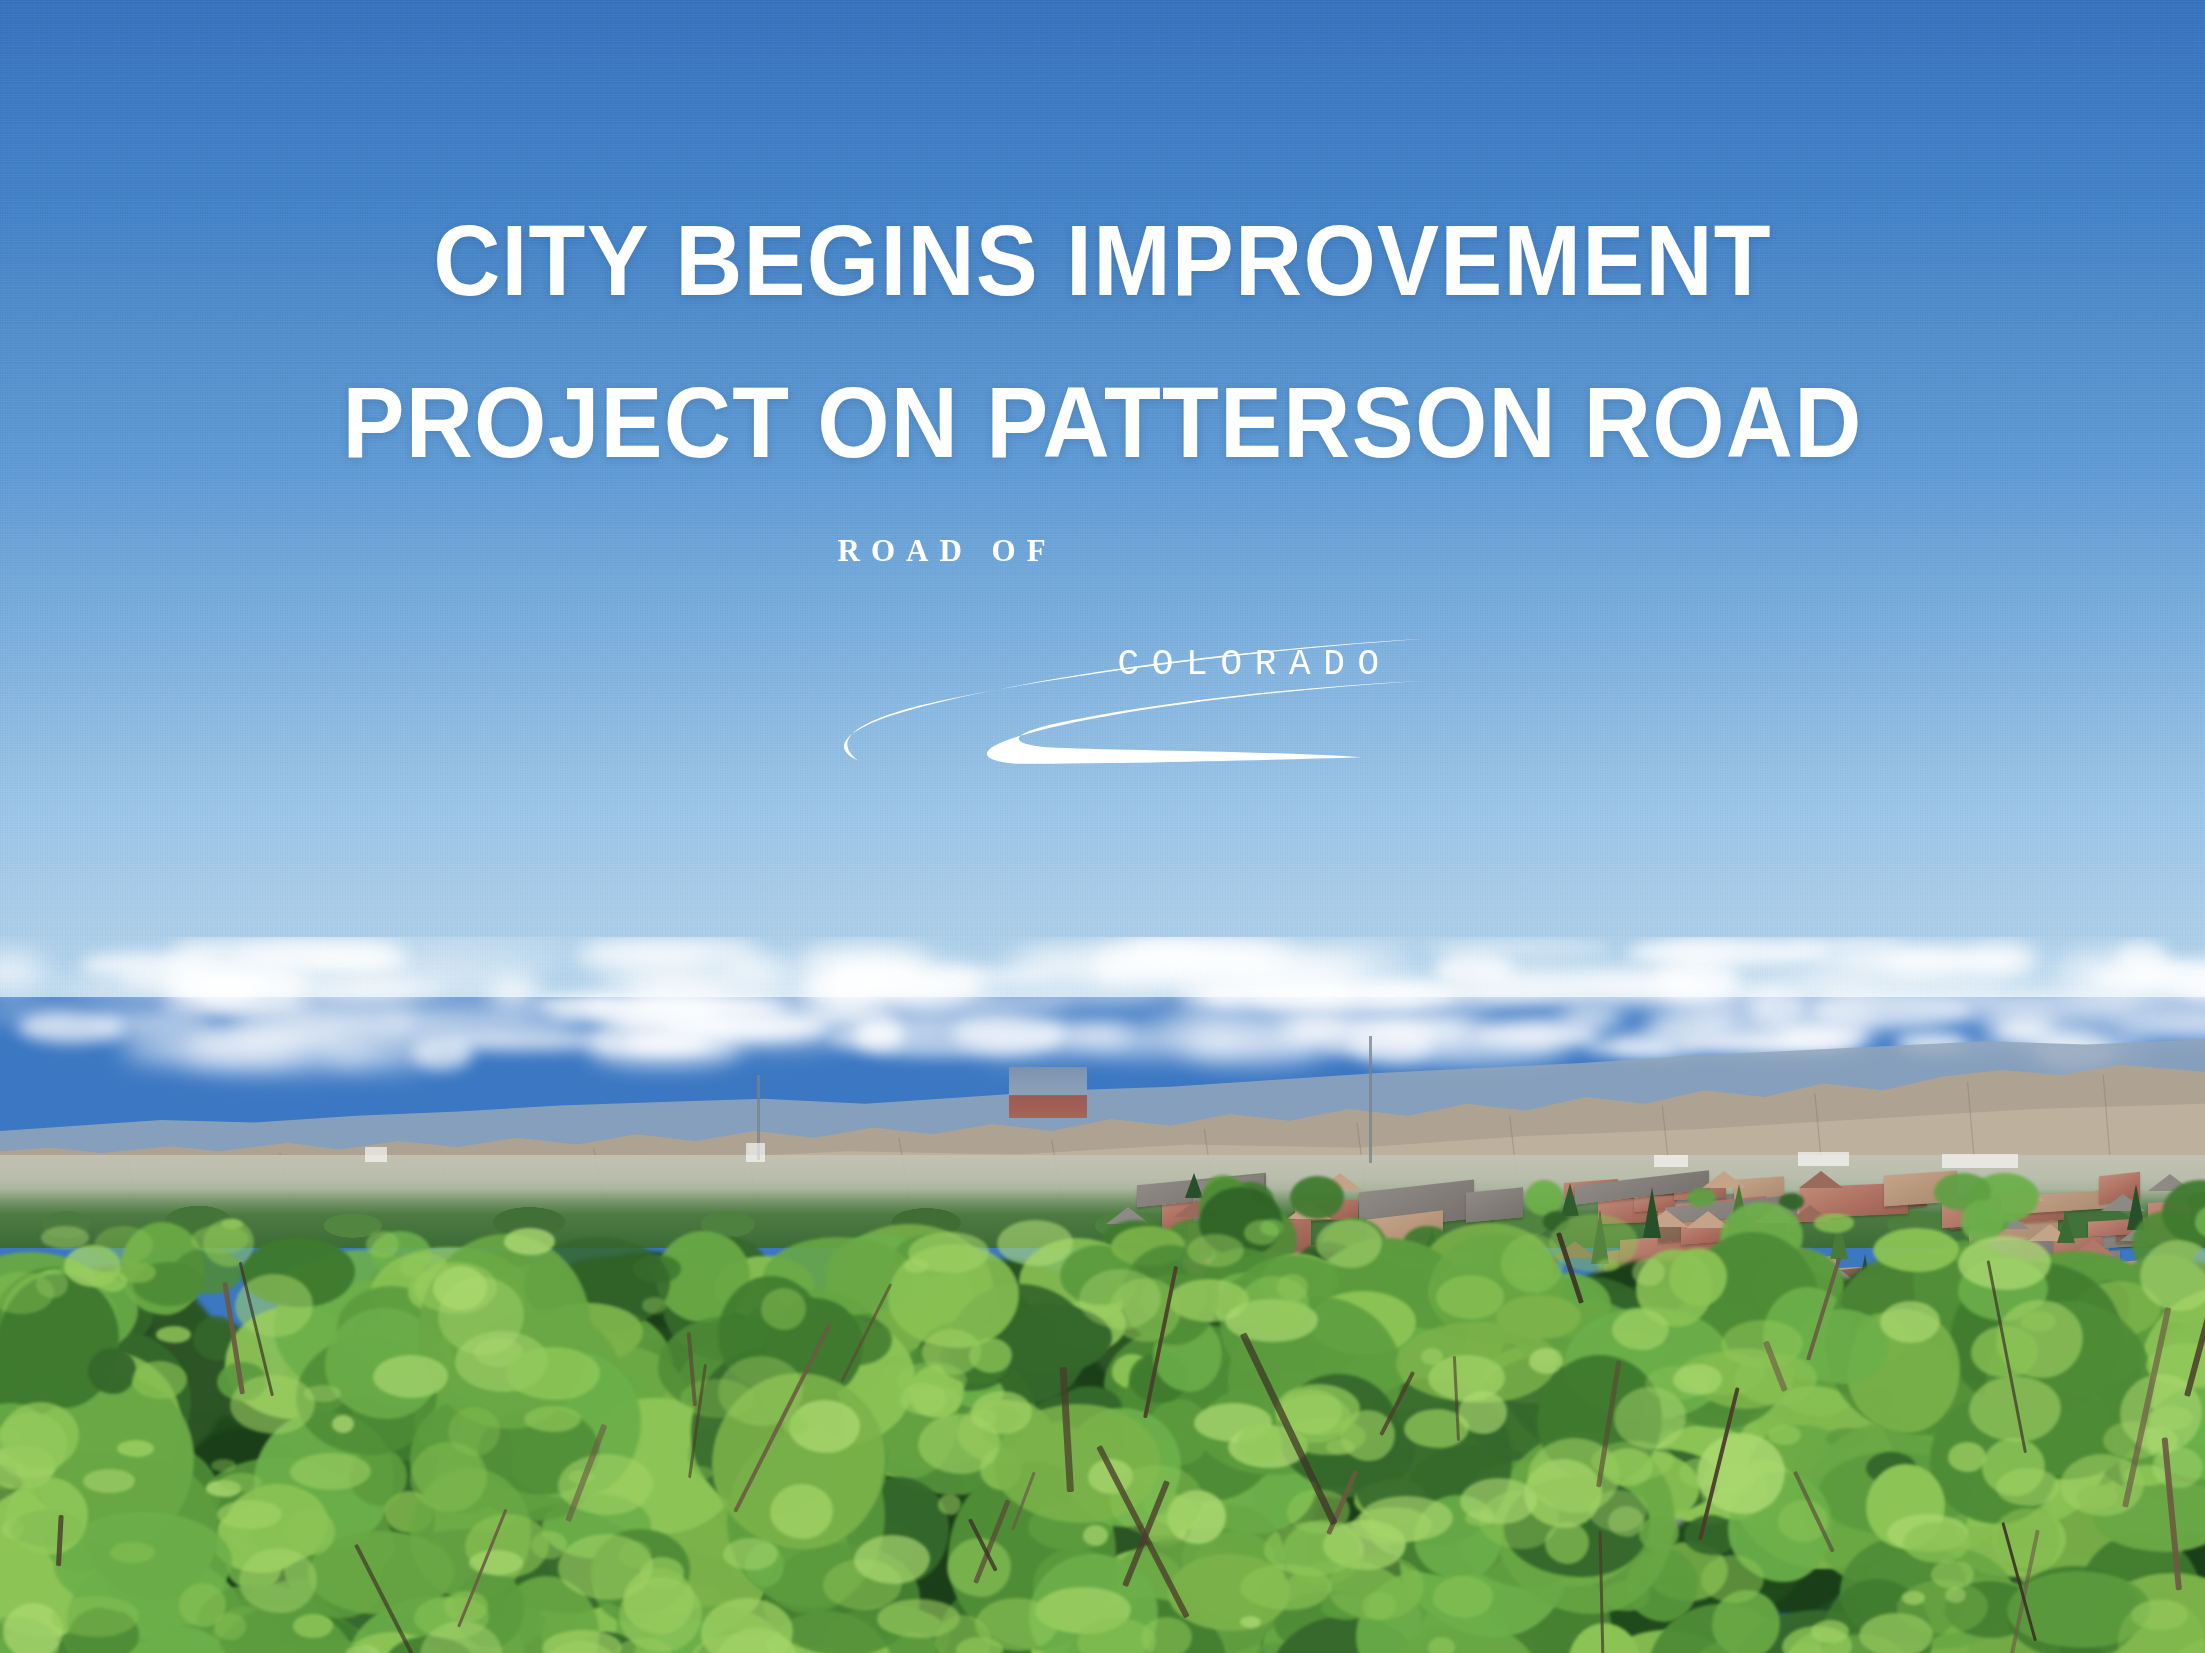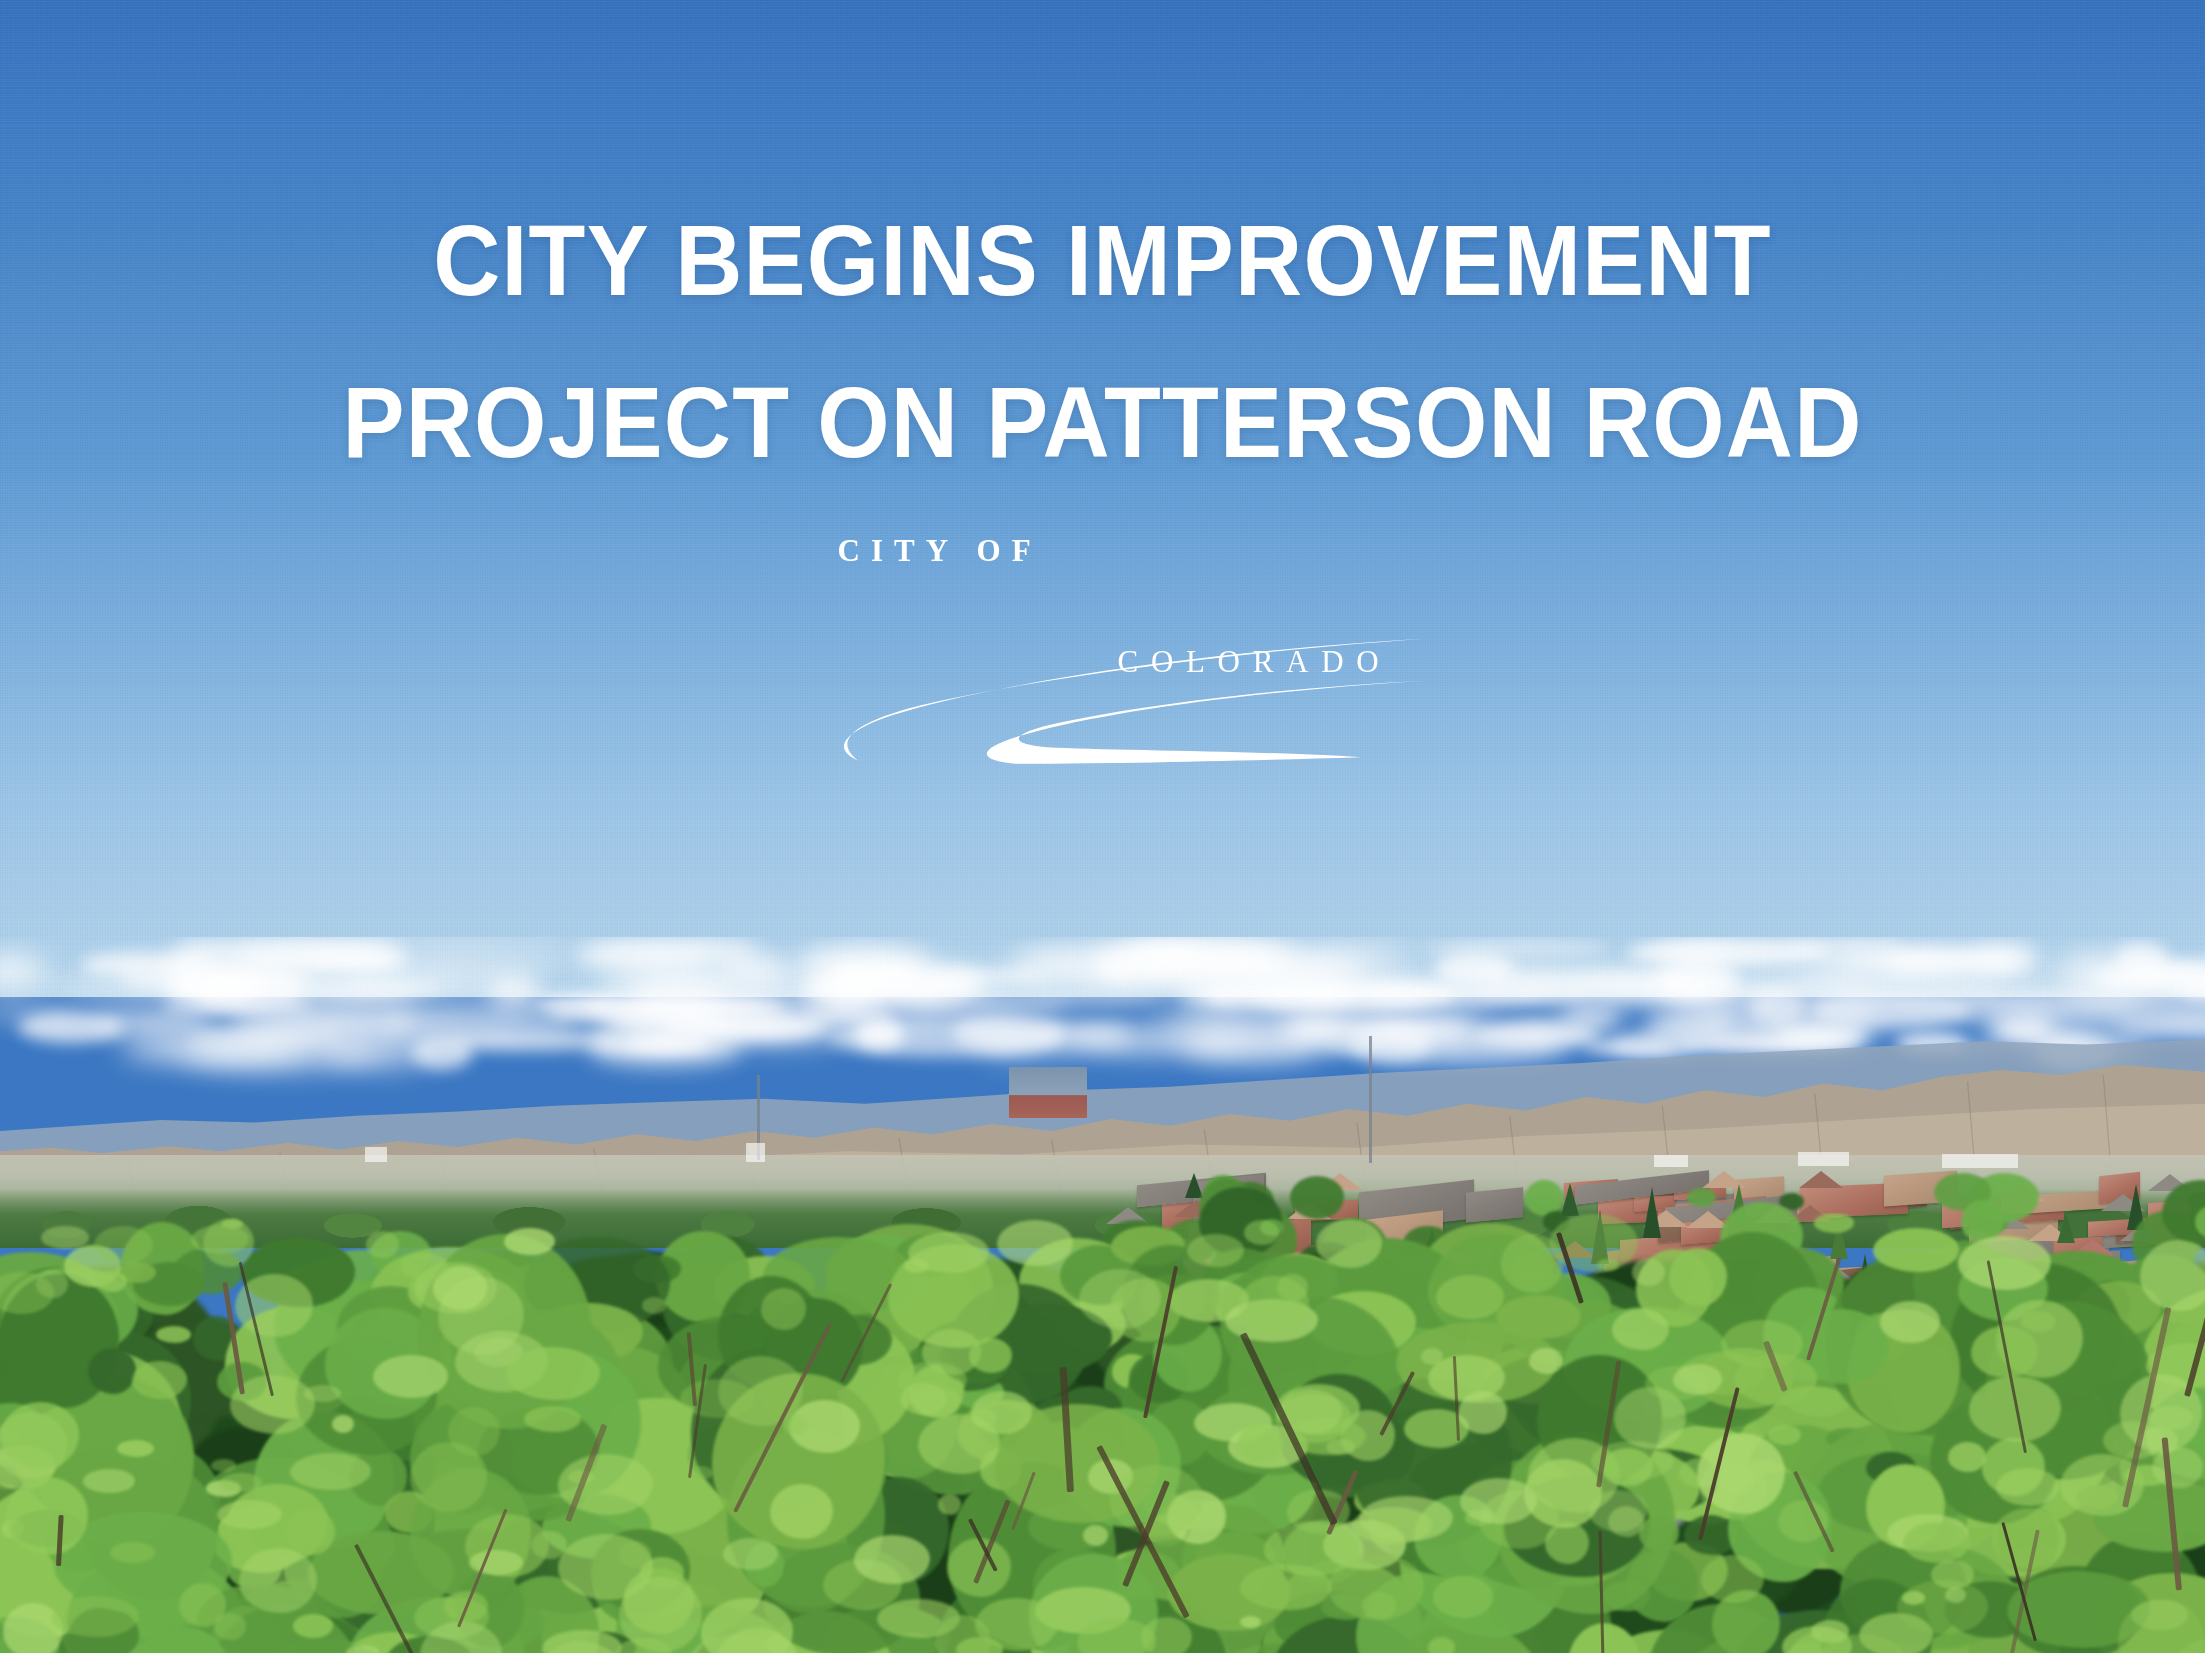--- a/index.html
+++ b/index.html
@@ -217,23 +217,23 @@
     font-weight: 700;
     font-size: 98px;
     letter-spacing: -0.8px;
     line-height: 1;
     white-space: nowrap;
   }
   .colorado {
     position: absolute;
     left: 363px; top: 120px;
     color: #fff;
-    font-family: Liberation Serif, serif;
+    font-family: Liberation Mono, monospace;
     font-weight: 400;
-    font-size: 31px;
+    font-size: 36px;
     letter-spacing: 12.7px;
   }
   .swoosh { position: absolute; left: 0; top: 93px; width: 356px; height: 68px; }
 </style>
 </head>
 <body>
 
 <div class="stage">
 
   <div class="sky">
@@ -1713,21 +1713,21 @@
       <div class="trunk" style="left: 1579px; top: 16px; width: 5.4px; height: 74px; background: rgb(59, 48, 36); transform: rotate(-18.2deg); opacity: 0.89;"></div>
       <div class="trunk" style="left: 1379px; top: 151px; width: 3.6px; height: 71px; background: rgb(74, 60, 42); transform: rotate(27.1deg); opacity: 0.77;"></div>
     </div>
 
   <div class="overlay">
 
     <div class="headline l1">CITY BEGINS IMPROVEMENT</div>
     <div class="headline l2">PROJECT ON PATTERSON ROAD</div>
 
     <div class="logo">
-      <div class="cityof">CITY OF</div>
+      <div class="cityof">ROAD OF</div>
       <div class="colorado">COLORADO</div>
       <svg class="swoosh" viewBox="0 0 420 80">
         <path d="M414,4 C300,10 170,26 92,48 C56,58 44,70 62,78 C44,64 66,52 112,42 C196,24 318,10 414,4 Z" fill="#ffffff"></path>
         <path d="M402,30 C306,36 214,48 164,62 C134,70 132,78 158,80 C214,80 300,78 366,76
                  C300,72 214,72 176,70 C152,68 154,62 180,56 C234,44 320,34 402,30 Z" fill="#ffffff"></path>
       </svg>
     </div>
 
   </div>
 

